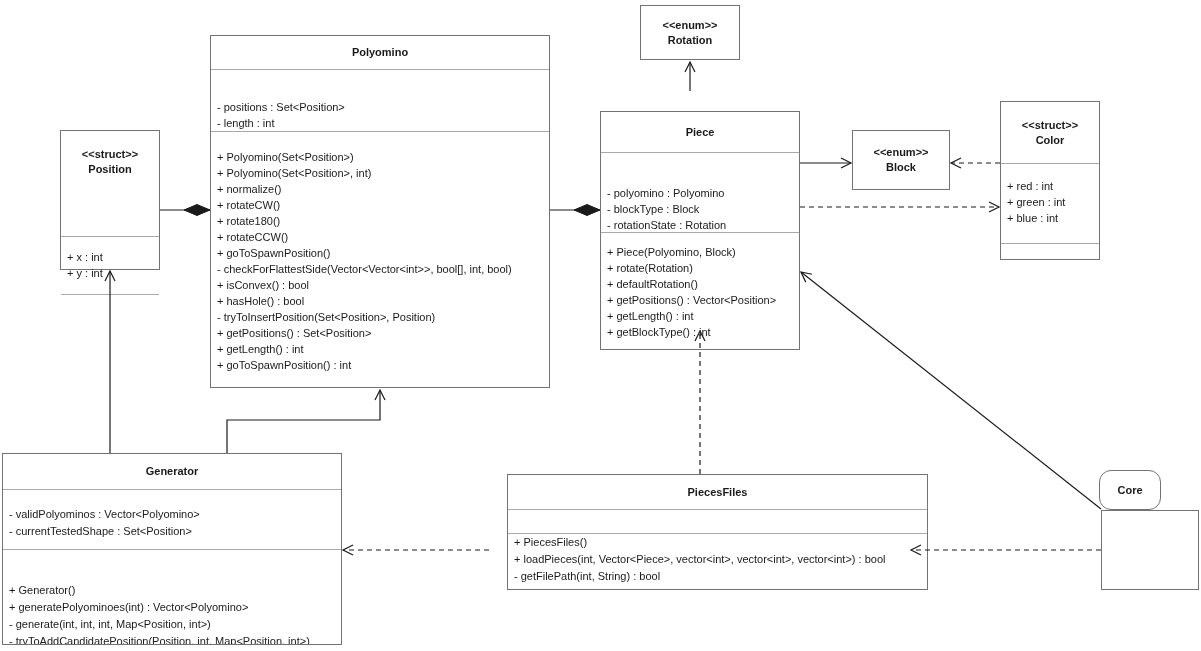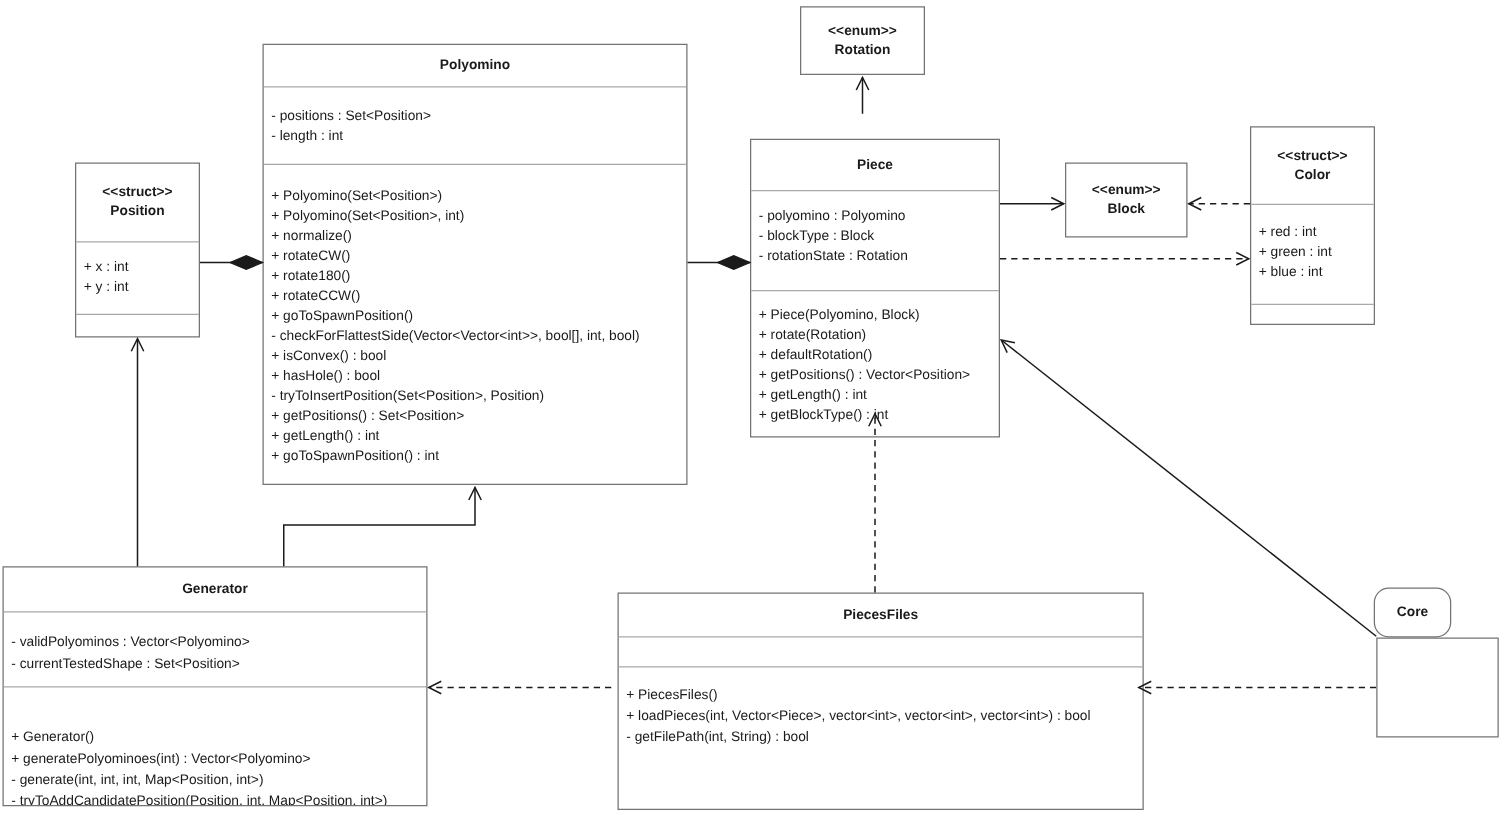--- a/index.html
+++ b/index.html
@@ -27,21 +27,21 @@
 </style>
 </head>
 <body>
 
 <div id="canvas">
 
   <div class="uml-class" style="left:210px;top:35px;width:340px;height:353px;">
     <div class="uml-header" style="height:33px;">
       <span>Polyomino</span>
     </div>
-    <div class="uml-compartment" style="height:62px;padding-top:15px;">
+    <div class="uml-compartment" style="height:62px;padding-top:29px;">
         <div class="member-line">- positions : Set&lt;Position&gt;</div>
         <div class="member-line">- length : int</div>
       </div>
     <div class="uml-compartment" style="height:258px;padding-top:17px;">
         <div class="member-line">+ Polyomino(Set&lt;Position&gt;)</div>
         <div class="member-line">+ Polyomino(Set&lt;Position&gt;, int)</div>
         <div class="member-line">+ normalize()</div>
         <div class="member-line">+ rotateCW()</div>
         <div class="member-line">+ rotate180()</div>
         <div class="member-line">+ rotateCCW()</div>
@@ -60,21 +60,21 @@
     <div class="uml-header" style="height:53px;">
       <span>&lt;&lt;enum&gt;&gt;</span>
       <span>Rotation</span>
     </div>
   </div>
 
   <div class="uml-class" style="left:600px;top:91px;width:200px;height:239px;margin-top:20px;">
     <div class="uml-header" style="height:40px;">
       <span>Piece</span>
     </div>
-    <div class="uml-compartment" style="height:80px;padding-top:12px;">
+    <div class="uml-compartment" style="height:80px;padding-top:32px;">
         <div class="member-line">- polyomino : Polyomino</div>
         <div class="member-line">- blockType : Block</div>
         <div class="member-line">- rotationState : Rotation</div>
       </div>
     <div class="uml-compartment" style="height:119px;padding-top:11px;">
         <div class="member-line">+ Piece(Polyomino, Block)</div>
         <div class="member-line">+ rotate(Rotation)</div>
         <div class="member-line">+ defaultRotation()</div>
         <div class="member-line">+ getPositions() : Vector&lt;Position&gt;</div>
         <div class="member-line">+ getLength() : int</div>
@@ -100,21 +100,21 @@
         <div class="member-line">+ blue : int</div>
       </div>
     <div class="uml-compartment" style="height:16px;"></div>
   </div>
 
   <div class="uml-class" style="left:60px;top:130px;width:100px;height:140px;">
     <div class="uml-header" style="height:62px;">
       <span>&lt;&lt;struct&gt;&gt;</span>
       <span>Position</span>
     </div>
-    <div class="uml-compartment" style="height:58px;padding-top:12px;">
+    <div class="uml-compartment" style="height:58px;padding-top:12px;margin-top:43px;">
         <div class="member-line">+ x : int</div>
         <div class="member-line">+ y : int</div>
       </div>
     <div class="uml-compartment" style="height:18px;"></div>
   </div>
 
   <div class="uml-class lh17" style="left:2px;top:453px;width:340px;height:192px;">
     <div class="uml-header" style="height:35px;">
       <span>Generator</span>
     </div>
@@ -123,26 +123,26 @@
         <div class="member-line">- currentTestedShape : Set&lt;Position&gt;</div>
       </div>
     <div class="uml-compartment" style="height:95px;padding-top:32px;">
         <div class="member-line">+ Generator()</div>
         <div class="member-line">+ generatePolyominoes(int) : Vector&lt;Polyomino&gt;</div>
         <div class="member-line">- generate(int, int, int, Map&lt;Position, int&gt;)</div>
         <div class="member-line">- tryToAddCandidatePosition(Position, int, Map&lt;Position, int&gt;)</div>
       </div>
   </div>
 
-  <div class="uml-class lh17" style="left:494px;top:474px;width:421px;height:174px;">
+  <div class="uml-class lh17" style="left:507px;top:474px;width:421px;height:116px;">
     <div class="uml-header" style="height:34px;">
       <span>PiecesFiles</span>
     </div>
     <div class="uml-compartment" style="height:24px;"></div>
-    <div class="uml-compartment" style="height:98px;padding-top:14px;">
+    <div class="uml-compartment" style="height:98px;">
         <div class="member-line">+ PiecesFiles()</div>
         <div class="member-line">+ loadPieces(int, Vector&lt;Piece&gt;, vector&lt;int&gt;, vector&lt;int&gt;, vector&lt;int&gt;) : bool</div>
         <div class="member-line">- getFilePath(int, String) : bool</div>
       </div>
   </div>
 
   <div class="uml-class uml-header tab-box" style="left:1099px;top:470px;width:62px;height:40px;border-radius:12px;">
     <span>Core</span>
   </div>
   <div class="uml-class body-box" style="left:1101px;top:510px;width:98px;height:80px;"></div>

